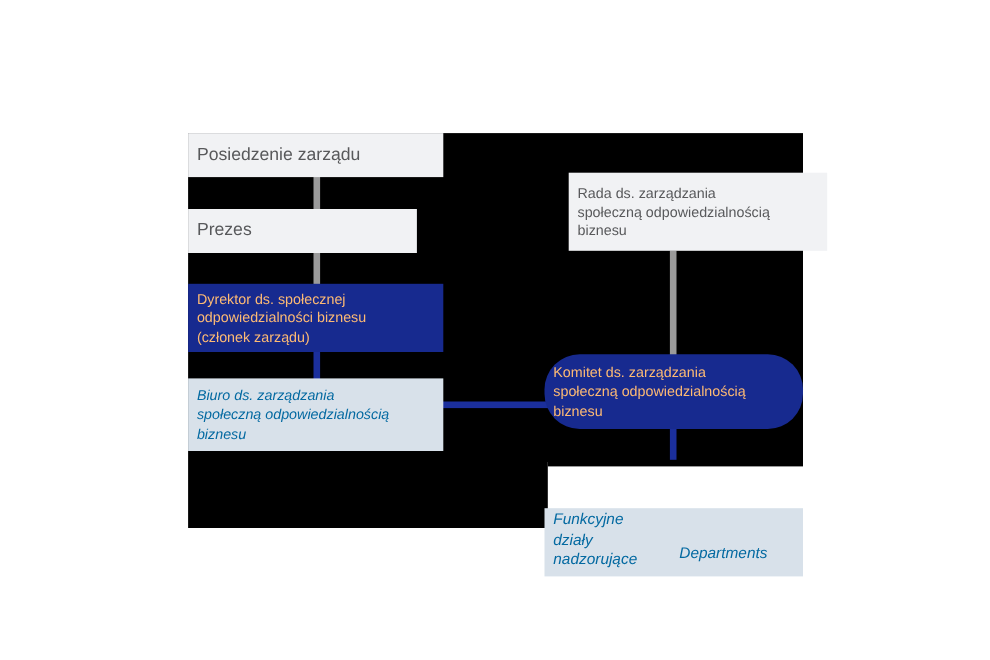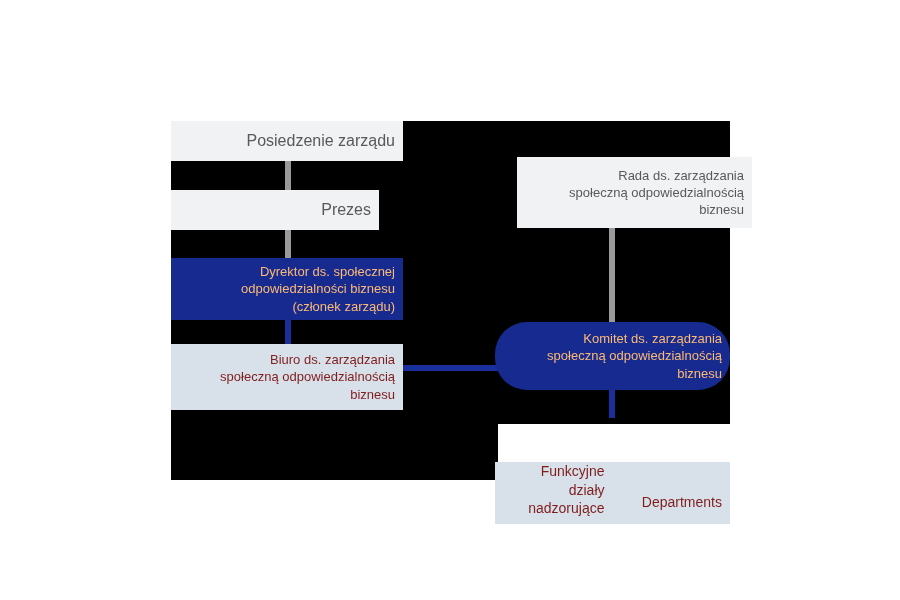--- a/index.html
+++ b/index.html
@@ -23,39 +23,40 @@
     background: #000000;
   }
 
   
   .node {
     position: absolute;
     box-sizing: border-box;
     display: flex;
     align-items: center;
     justify-content: center;
-    text-align: right;
+    text-align: left;
     line-height: 1.32;
   }
   .node .label {
     display: block;
     width: 100%;
     padding: 0 8px;
     box-sizing: border-box;
     white-space: pre-line;
   }
 
   
   .node.pale {            
     background: #f1f2f4;
     color: #58595b;
   }
   .node.steel {           
     background: #d8e1ea;
-    color: #7f1d1d;
+    color: #0369a1;
+    font-style: italic;
   }
   .node.navy {            
     background: #172a8f;
     color: #fdba74;
   }
 
   
   .t-lg  { font-size: 16px; }
   .t-md  { font-size: 14px; }
   .t-sm  { font-size: 13px; }

